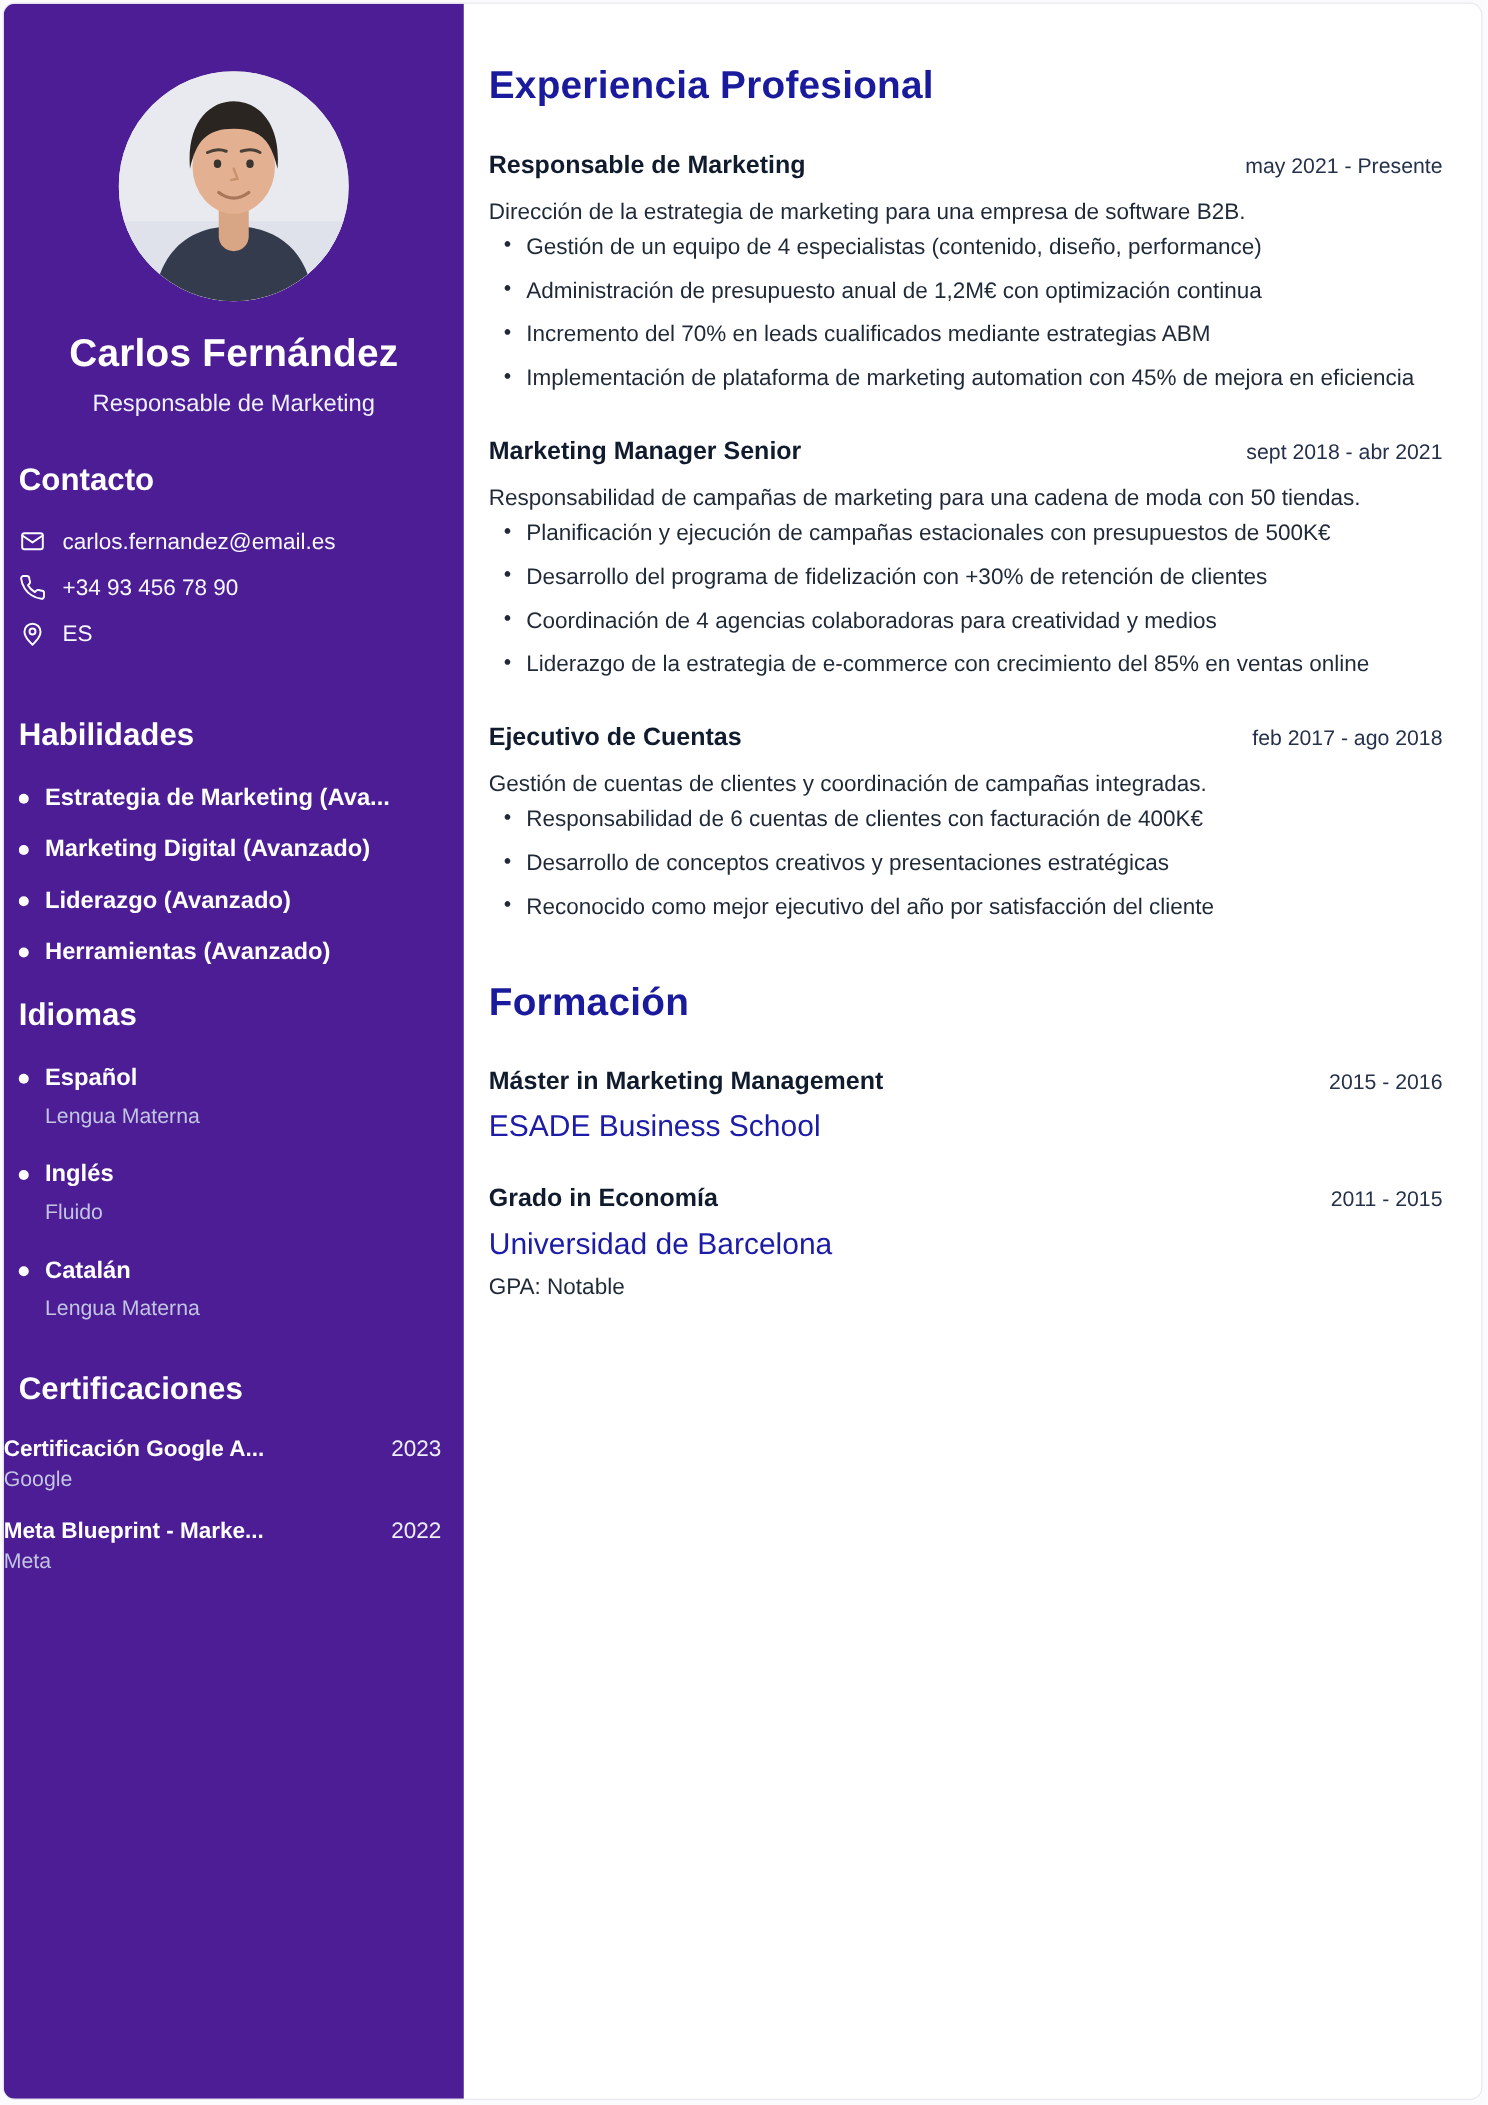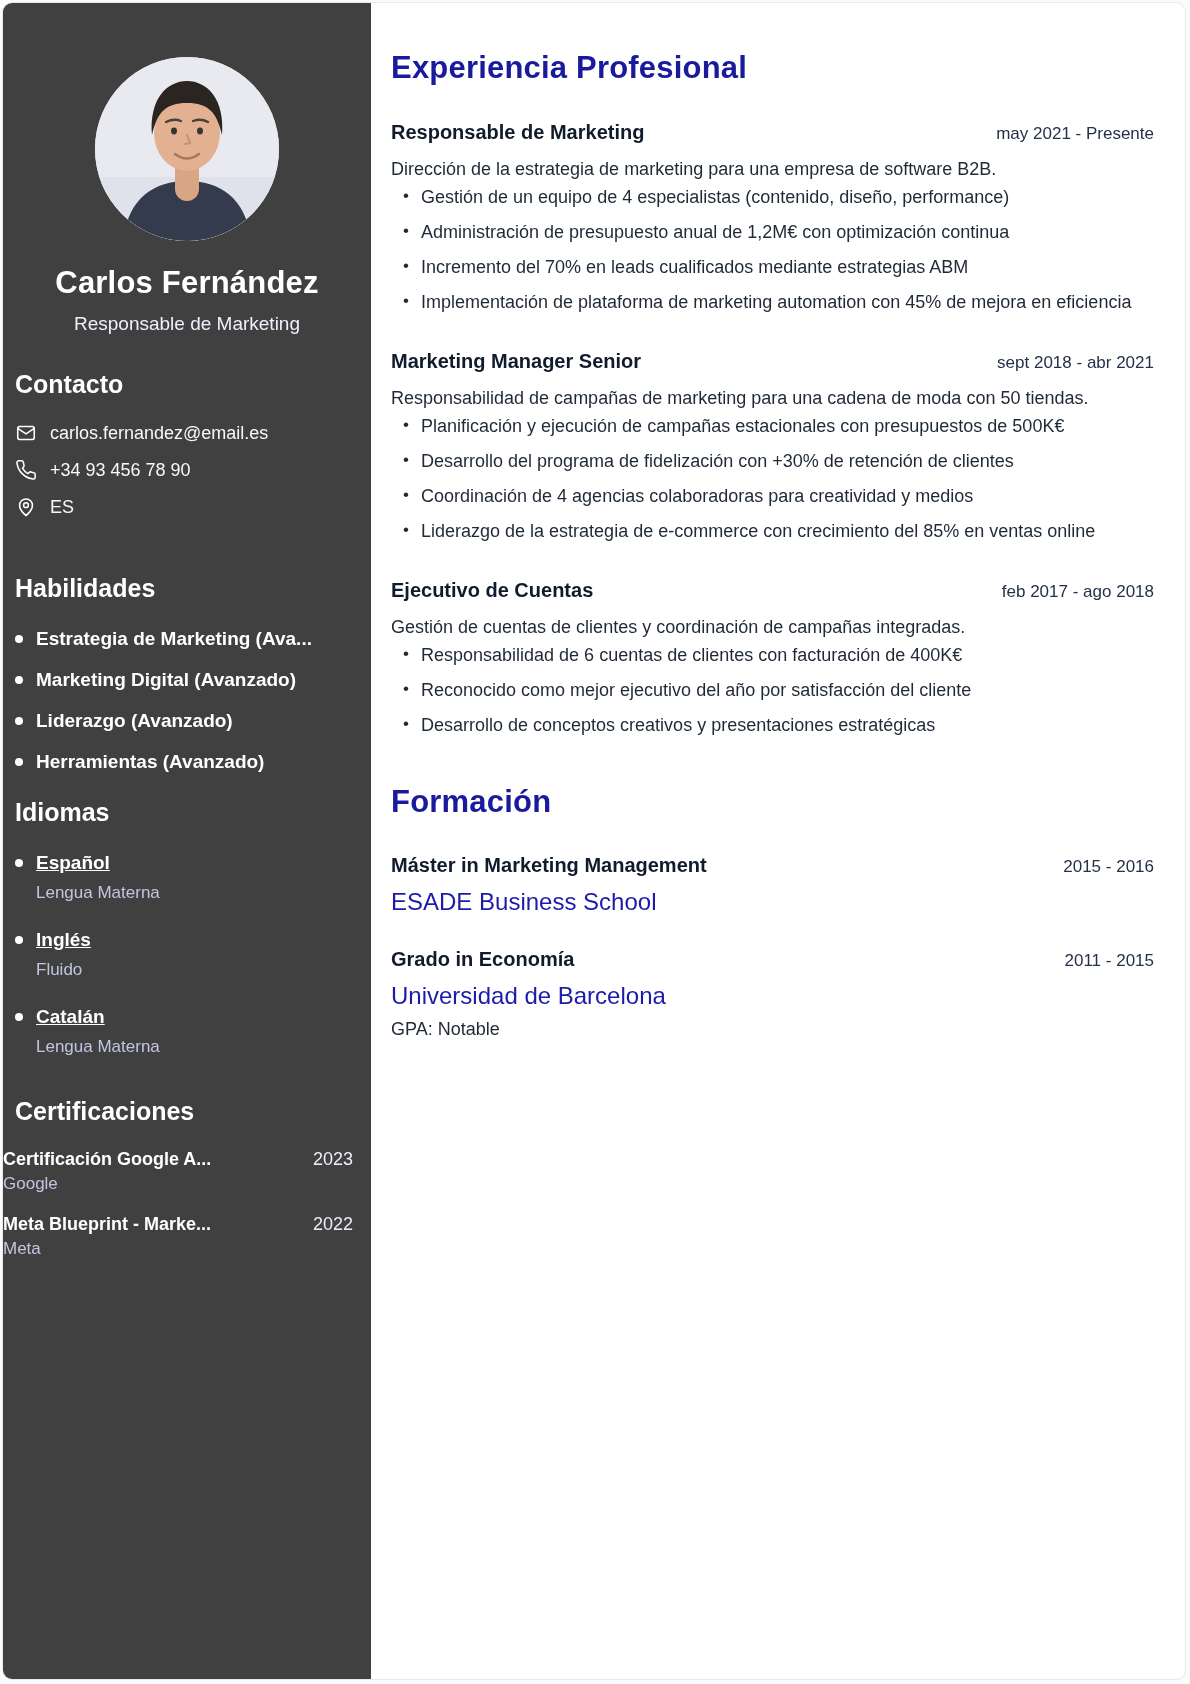--- a/index.html
+++ b/index.html
@@ -3,41 +3,41 @@
 <meta charset="utf-8">
 <style>
   html,body{margin:0;padding:0;background:#fbfbfd;}
   body{font-family:"Liberation Sans",sans-serif;color:#1F2937;}
   .page{
     box-sizing:border-box;width:1184px;height:1678px;margin:2px;
     background:#fff;border:1px solid #e8e8ef;border-radius:10px;
     overflow:hidden;display:flex;
   }
   
-  .sidebar{flex:0 0 368px;width:368px;background:#404040;color:#fff;box-sizing:border-box;}
+  .sidebar{flex:0 0 368px;width:368px;background:#4c1d95;color:#fff;box-sizing:border-box;}
   .side-top{padding:54px 16px 0;text-align:center;}
   .photo{width:184px;height:184px;border-radius:50%;margin:0 auto;overflow:hidden;background:#e8e9ee;}
   .photo svg{display:block;width:100%;height:100%;}
   .name{margin:25px 0 0;font-size:31px;line-height:34px;font-weight:700;letter-spacing:.2px;}
   .subtitle{margin-top:13px;font-size:19px;color:#eef0fa;}
   .side-section{padding:0 18px 0 12px;text-align:left;}
   .side-h{margin:0;font-size:25px;font-weight:700;color:#fff;}
   .contact-h{margin-top:35px;}
   .contact-list{margin-top:23px;display:flex;flex-direction:column;gap:15px;}
   .c-row{display:flex;align-items:center;gap:13px;font-size:18px;color:#f7f8fd;}
   .c-icon{width:22px;height:22px;flex:0 0 22px;display:inline-flex;}
   .c-icon svg{width:22px;height:22px;stroke:#fdfdff;fill:none;stroke-width:1.7;stroke-linecap:round;stroke-linejoin:round;}
   .skills-h{margin-top:56px;}
   .skill-list{list-style:none;margin:25px 0 0;padding:0;}
   .skill-list li{display:flex;align-items:center;gap:13px;font-size:19px;font-weight:700;margin-bottom:19px;white-space:nowrap;overflow:hidden;}
   .dot{width:8px;height:8px;border-radius:50%;background:#fff;flex:0 0 8px;}
   .langs-h{margin-top:25px;}
   .lang-list{list-style:none;margin:25px 0 0;padding:0;}
   .lang-item{margin-bottom:26px;}
-  .lang-name{display:flex;align-items:center;gap:13px;font-size:19px;font-weight:700;text-decoration:underline;}
+  .lang-name{display:flex;align-items:center;gap:13px;font-size:19px;font-weight:700;}
   .lang-level{margin:9px 0 0 21px;font-size:17px;color:#c2c5e2;}
   .certs-h{margin-top:40px;}
   .cert-list{margin-top:23px;}
   .cert-item{margin:0 0 20px -12px;}
   .cert-head{display:flex;justify-content:space-between;align-items:baseline;gap:10px;}
   .cert-name{font-size:18px;font-weight:700;white-space:nowrap;overflow:hidden;}
   .cert-year{font-size:18px;color:#eceef8;flex:0 0 auto;}
   .cert-issuer{margin-top:4px;font-size:17px;color:#c2c5e2;}
   
   .main{flex:1;box-sizing:border-box;padding:46px 31px 40px 20px;}
@@ -247,23 +247,23 @@
         <section class="job">
           <div class="row-head">
             <h3 class="job-title">Ejecutivo de Cuentas</h3>
             <span class="dates">feb 2017 - ago 2018</span>
           </div>
           <p class="summary">Gestión de cuentas de clientes y coordinación de campañas integradas.</p>
           <ul class="bullets">
 
               <li>Responsabilidad de 6 cuentas de clientes con facturación de 400K€</li>
 
+              <li>Desarrollo de conceptos creativos y presentaciones estratégicas</li>
+
               <li>Reconocido como mejor ejecutivo del año por satisfacción del cliente</li>
-
-              <li>Desarrollo de conceptos creativos y presentaciones estratégicas</li>
 
           </ul>
         </section>
 
     </section>
 
     <section class="section-education">
       <h1 class="main-h">Formación</h1>
 
         <section class="edu">

